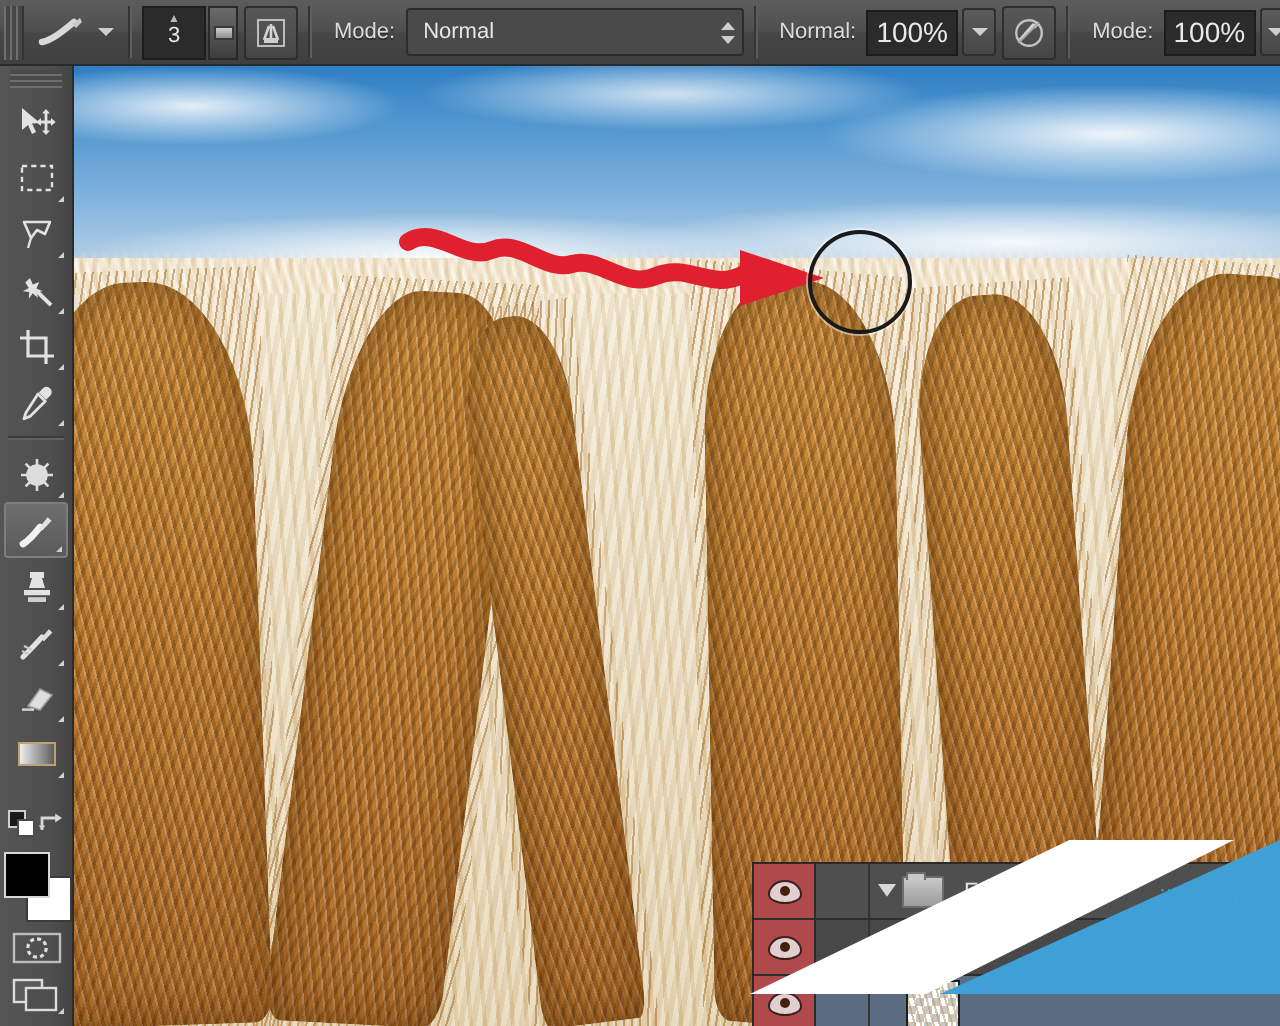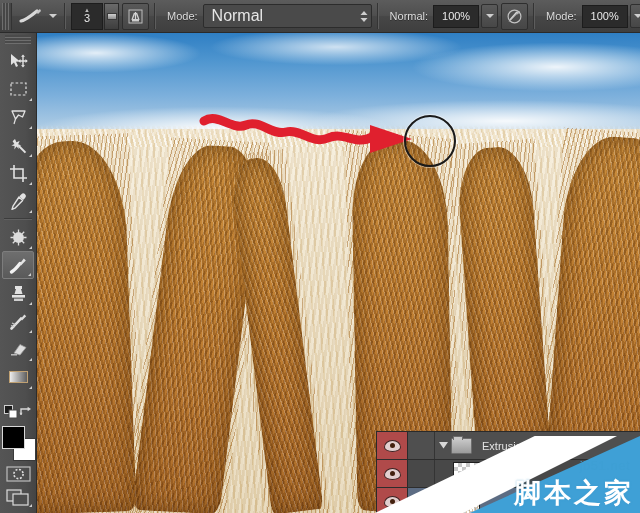--- a/index.html
+++ b/index.html
@@ -62,26 +62,26 @@
   }
   .icon-btn{
     width:25px;height:25px;flex:none;
     background:linear-gradient(180deg,#585858,#464646);
     border:1px solid #2e2e2e;border-radius:2px;
     display:flex;align-items:center;justify-content:center;margin-left:3px;
   }
   .combo{
     height:22px;background:#4a4a4a;border:1px solid #2c2c2c;border-radius:2px;
     display:flex;align-items:center;justify-content:space-between;
-    padding:0 3px 0 8px;color:#e6e6e6;font-size:16px;flex:none;
+    padding:0 3px 0 8px;color:#e6e6e6;font-size:11px;flex:none;
   }
   .combo .spinner{display:flex;flex-direction:column;gap:1px;margin-left:4px;}
   .num-field{
     height:21px;background:#2b2b2b;border:1px solid #1c1c1c;color:#e9e9e9;
-    font-size:11px;display:flex;align-items:center;justify-content:center;flex:none;padding:0 4px;
+    font-size:14px;display:flex;align-items:center;justify-content:center;flex:none;padding:0 4px;
   }
 
   
   .toolbar{
     position:absolute;left:0;top:33px;width:36px;height:480px;
     background:linear-gradient(90deg,#555 0%,#4e4e4e 70%,#444 100%);
     border-right:1px solid #2c2c2c;
     z-index:5;
   }
   .tb-grip{
@@ -191,21 +191,21 @@
     background-color:#fff;
     background-image:
       linear-gradient(45deg,#c8c8c8 25%,transparent 25%,transparent 75%,#c8c8c8 75%),
       linear-gradient(45deg,#c8c8c8 25%,transparent 25%,transparent 75%,#c8c8c8 75%);
     background-size:8px 8px;background-position:0 0,4px 4px;
   }
   .layer-name{margin-left:2px;color:#e3e3e3;font-size:11px;white-space:nowrap;}
 
   
   .watermark{
-    position:absolute;right:0;bottom:0;width:265px;height:77px;z-index:8;pointer-events:none;
+    position:absolute;right:0;bottom:16px;width:265px;height:77px;z-index:8;pointer-events:none;
   }
   .wm-text-en{
     position:absolute;right:10px;bottom:40px;color:#3e9fd4;font-size:13px;
     font-family:"Liberation Sans", sans-serif;letter-spacing:.5px;
   }
   .wm-text-cn{
     position:absolute;right:6px;bottom:2px;color:#ffffff;font-size:27px;font-weight:bold;
     letter-spacing:3px;font-family:"DejaVu Sans", sans-serif;
     text-shadow:0 0 2px rgba(60,150,200,.6);
   }
@@ -494,16 +494,15 @@
       <span class="layer-name"></span>
     </div>
   </div>
 
   <div class="watermark">
     <svg width="265" height="77" viewBox="0 0 265 77" style="position:absolute;left:0;top:0;">
       <path d="M0 77 L95 77 L265 0 L265 77 Z" fill="#3fa0d6"></path>
       <path d="M0 77 L88 77 L250 -4 L168 -4 Z" fill="#ffffff"></path>
     </svg>
     <span class="wm-text-en">jb51.net</span>
-    <span class="wm-text-cn">脚本之家</span>
   </div>
 
 </div>
 
 </body></html>

